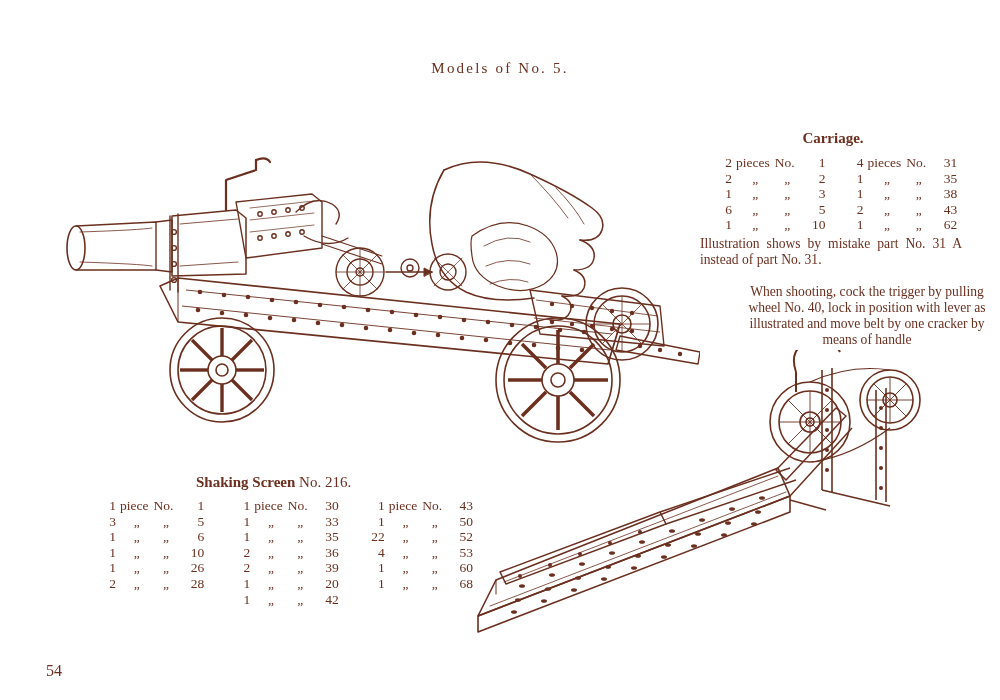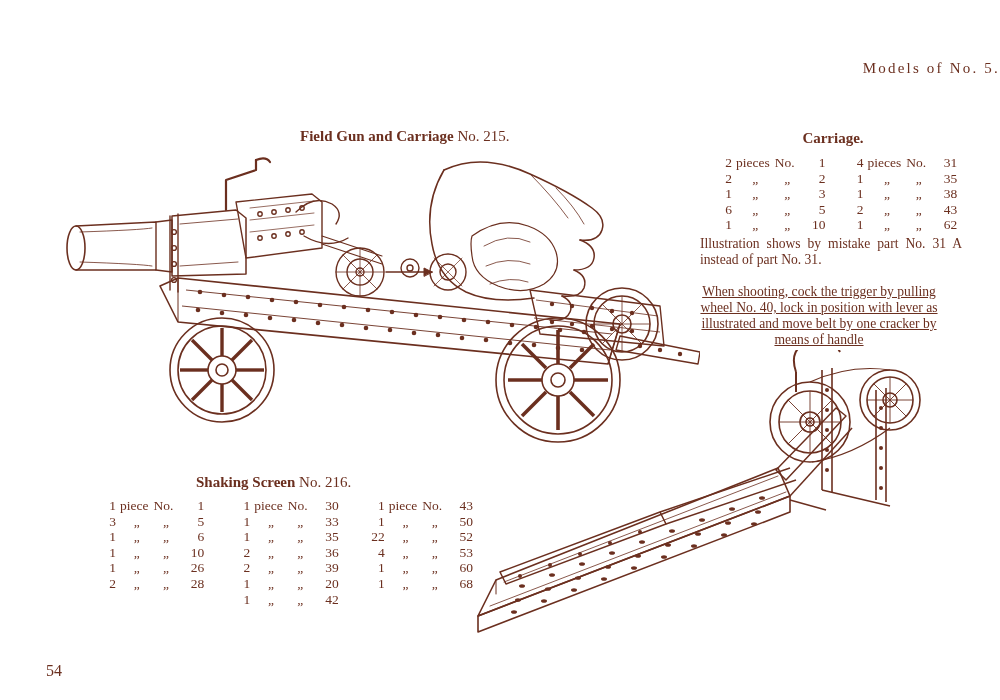--- a/index.html
+++ b/index.html
@@ -21,21 +21,21 @@
     width: 1000px;
     height: 700px;
   }
 
   
   .page-header {
     position: absolute;
     top: 60px;
     left: 0;
     width: 1000px;
-    text-align: right;
+    text-align: center;
     font-size: 15px;
     letter-spacing: 2.2px;
     color: #6b2f1f;
     font-family: "Liberation Serif", serif;
   }
 
   
   .caption {
     position: absolute;
     font-size: 15px;
@@ -89,21 +89,21 @@
   .note {
     position: absolute;
     font-size: 13.6px;
     line-height: 16px;
     color: #6b2f1f;
     width: 262px;
     text-align: justify;
     font-family: "Liberation Serif", serif;
   }
   .note-1 { left: 700px; top: 236px; }
-  .note-2 { left: 688px; top: 284px; text-align: center; text-decoration: underline; }
+  .note-2 { left: 736px; top: 284px; text-align: center; }
   .note-2 .just { text-align: justify; }
 
   
   .page-number {
     position: absolute;
     left: 46px;
     top: 650px;
     font-size: 16px;
     color: #6b2f1f;
     margin-top: 12px;
@@ -406,24 +406,20 @@
         <g stroke-width="0.9">
           <path d="M430 27 L430 73 M407 50 L453 50 M414 34 L446 66 M446 34 L414 66"></path>
         </g>
 
         <path d="M350 32 q40 -18 80 -12" stroke-width="1.2"></path>
         <path d="M352 112 q40 -6 78 -34" stroke-width="1.2"></path>
       </g>
     </svg>
   </div>
 
-  <div class="caption cap-gun">
-    <b>Field Gun and Carriage</b>
-    <span>No. 215.</span>
-  </div>
 
   <div class="caption cap-screen">
     <b>Shaking Screen</b>
     <span>No. 216.</span>
   </div>
 
   <div class="caption cap-carriage">Carriage.</div>
 
   <div class="parts carriage-list">
     <table>

